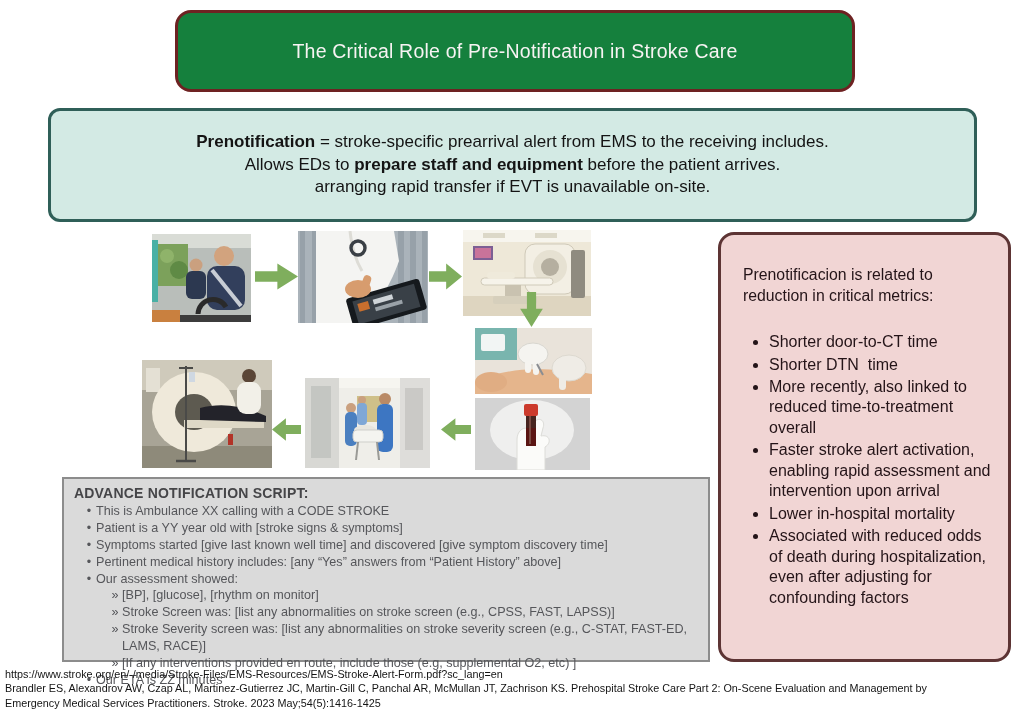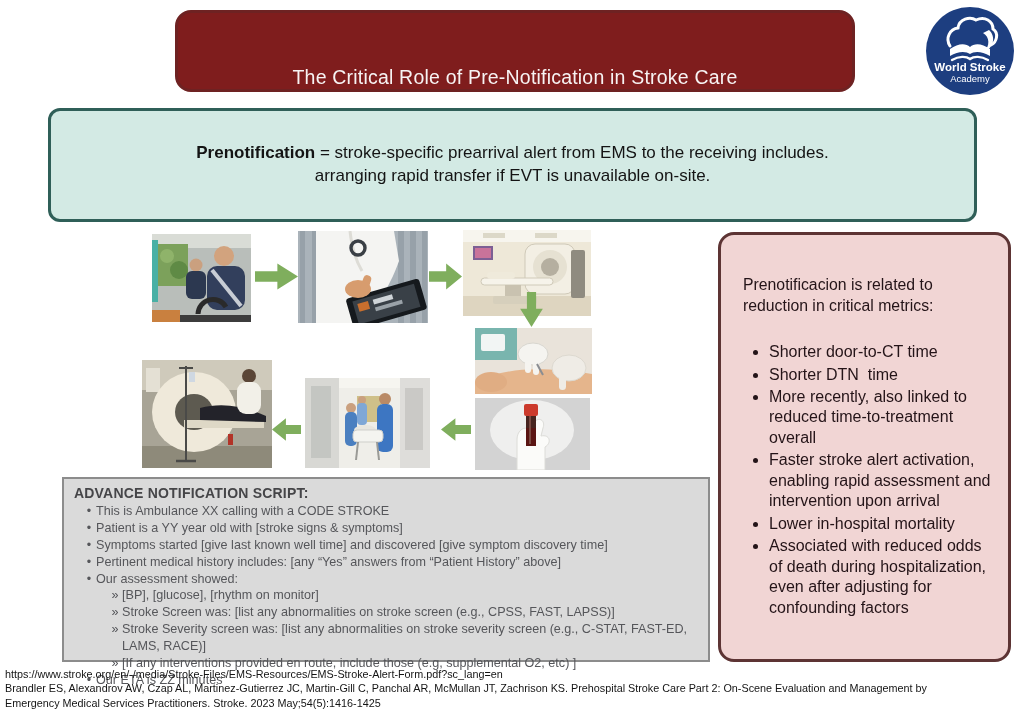--- a/index.html
+++ b/index.html
@@ -2,22 +2,22 @@
 <html><head>
 <meta charset="utf-8">
 <style>
   * { margin:0; padding:0; box-sizing:border-box; }
   body { background:#ffffff; font-family:"Liberation Sans", sans-serif; }
   .slide { position:relative; width:1024px; height:717px; background:#ffffff; overflow:hidden; }
 
   
   .title-banner{
     position:absolute; left:175px; top:10px; width:680px; height:82px;
-    background:#7f1d1d; border:3px solid #6e2222; border-radius:16px;
-    display:flex; align-items:flex-end; justify-content:center;
+    background:#15803d; border:3px solid #6e2222; border-radius:16px;
+    display:flex; align-items:center; justify-content:center;
   }
   .title-banner .t{ color:#f7f3f3; font-size:19.5px; font-weight:500; letter-spacing:.2px; }
 
   
   .logo{ position:absolute; left:923px; top:4px; width:94px; height:94px; }
   .logo text{ font-family:"Liberation Sans", sans-serif; fill:#ffffff; }
 
   
   .summary-box{
     position:absolute; left:48px; top:108px; width:929px; height:114px;
@@ -31,21 +31,21 @@
   .photo svg{ display:block; width:100%; height:100%; }
   .arrow{ position:absolute; background:#7fae5d; }
   .arrow.r{ clip-path:polygon(0% 33%, 52% 33%, 52% 8%, 100% 50%, 52% 92%, 52% 67%, 0% 67%); }
   .arrow.l{ clip-path:polygon(100% 33%, 48% 33%, 48% 8%, 0% 50%, 48% 92%, 48% 67%, 100% 67%); }
   .arrow.d{ clip-path:polygon(33% 0%, 67% 0%, 67% 48%, 92% 48%, 50% 100%, 8% 48%, 33% 48%); }
 
   
   .metrics-box{
     position:absolute; left:718px; top:232px; width:293px; height:430px;
     background:#f1d5d4; border:3px solid #5d3434; border-radius:16px;
-    padding:40px 16px 0 22px; color:#241418;
+    padding:30px 16px 0 22px; color:#241418;
   }
   .metrics-intro{ font-size:15.8px; line-height:1.3; margin-bottom:26px; }
   .metrics-list{ list-style:disc outside; margin-left:26px; font-size:16px; line-height:1.28; }
   .metrics-list li{ margin-bottom:2px; white-space:pre-wrap; }
 
   
   .script-box{
     position:absolute; left:62px; top:477px; width:648px; height:185px;
     background:#dadada; border:2px solid #8c8c8c; padding:6px 10px 0 10px;
     color:#55565a;
@@ -64,34 +64,24 @@
 </style>
 </head>
 <body>
 
 <div class="slide">
 
   <div class="title-banner">
     <div class="t">The Critical Role of Pre-Notification in Stroke Care</div>
   </div>
 
-  <div class="logo">
-    <svg viewBox="0 0 94 94">
-      <circle cx="47" cy="47" r="44" fill="#1d3e80"></circle>
-      <path d="M27,42 C22,34 27,25 35,24 C36,15 47,12 53,16 C62,12 70,17 70,25 C76,29 74,38 68,41" fill="none" stroke="#ffffff" stroke-width="3" stroke-linecap="round"></path>
-      <path d="M66,26 C73,32 71,44 61,48 C67,42 67,33 60,29 Z" fill="#ffffff"></path>
-      <path d="M27,45 C35,39 43,39 47,43 C51,39 59,39 67,45 L67,52 C59,47 51,47 47,50 C43,47 35,47 27,52 Z" fill="#ffffff"></path>
-      <path d="M29,56 C36,52 43,52 47,55 C51,52 58,52 65,56" fill="none" stroke="#ffffff" stroke-width="2.4" stroke-linecap="round"></path>
-      <text x="47" y="67" text-anchor="middle" font-size="11.5" font-weight="bold">World Stroke</text>
-      <text x="47" y="78" text-anchor="middle" font-size="9.5">Academy</text>
-    </svg>
-  </div>
 
   <div class="summary-box">
       <div class="summary-line"><b>Prenotification</b><span> = stroke-specific prearrival alert from EMS to the receiving includes.</span></div>
+      <div class="summary-line"><span>Allows EDs to </span><b>prepare staff and equipment</b><span> before the patient arrives.</span></div>
       <div class="summary-line"><span>arranging rapid transfer if EVT is unavailable on-site.</span></div>
     </div>
 
   <div class="photo" style="left:152px;top:234px;width:99px;height:88px;" aria-label="EMS crew calling from ambulance cab">
     <svg viewBox="0 0 99 88">
       <rect width="99" height="88" fill="#b9beba"></rect>
       <rect width="99" height="14" fill="#d9dcd6"></rect>
       <rect width="6" height="62" y="6" fill="#49b0a5"></rect>
       <rect x="6" y="10" width="30" height="42" fill="#7ca15b"></rect>
       <circle cx="15" cy="22" r="7" fill="#8fb36a"></circle>

